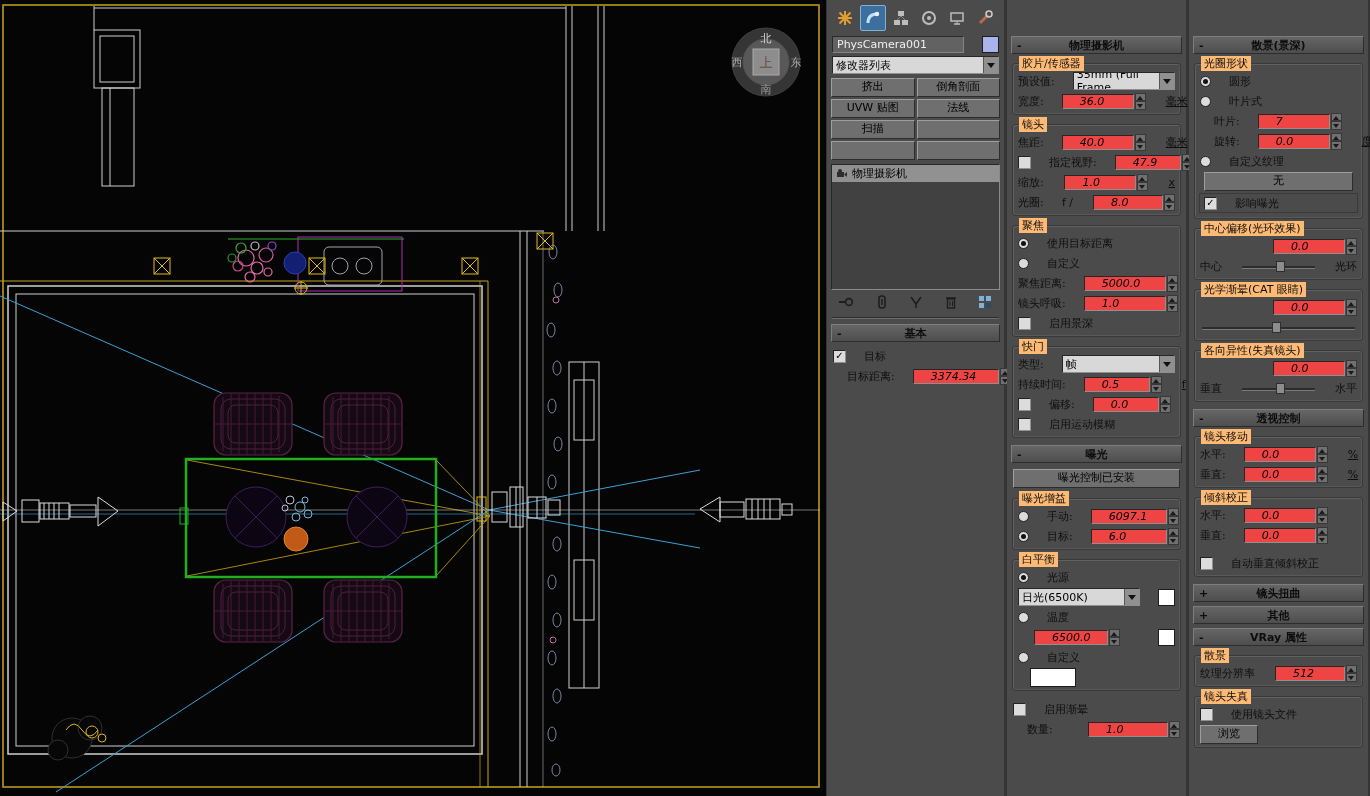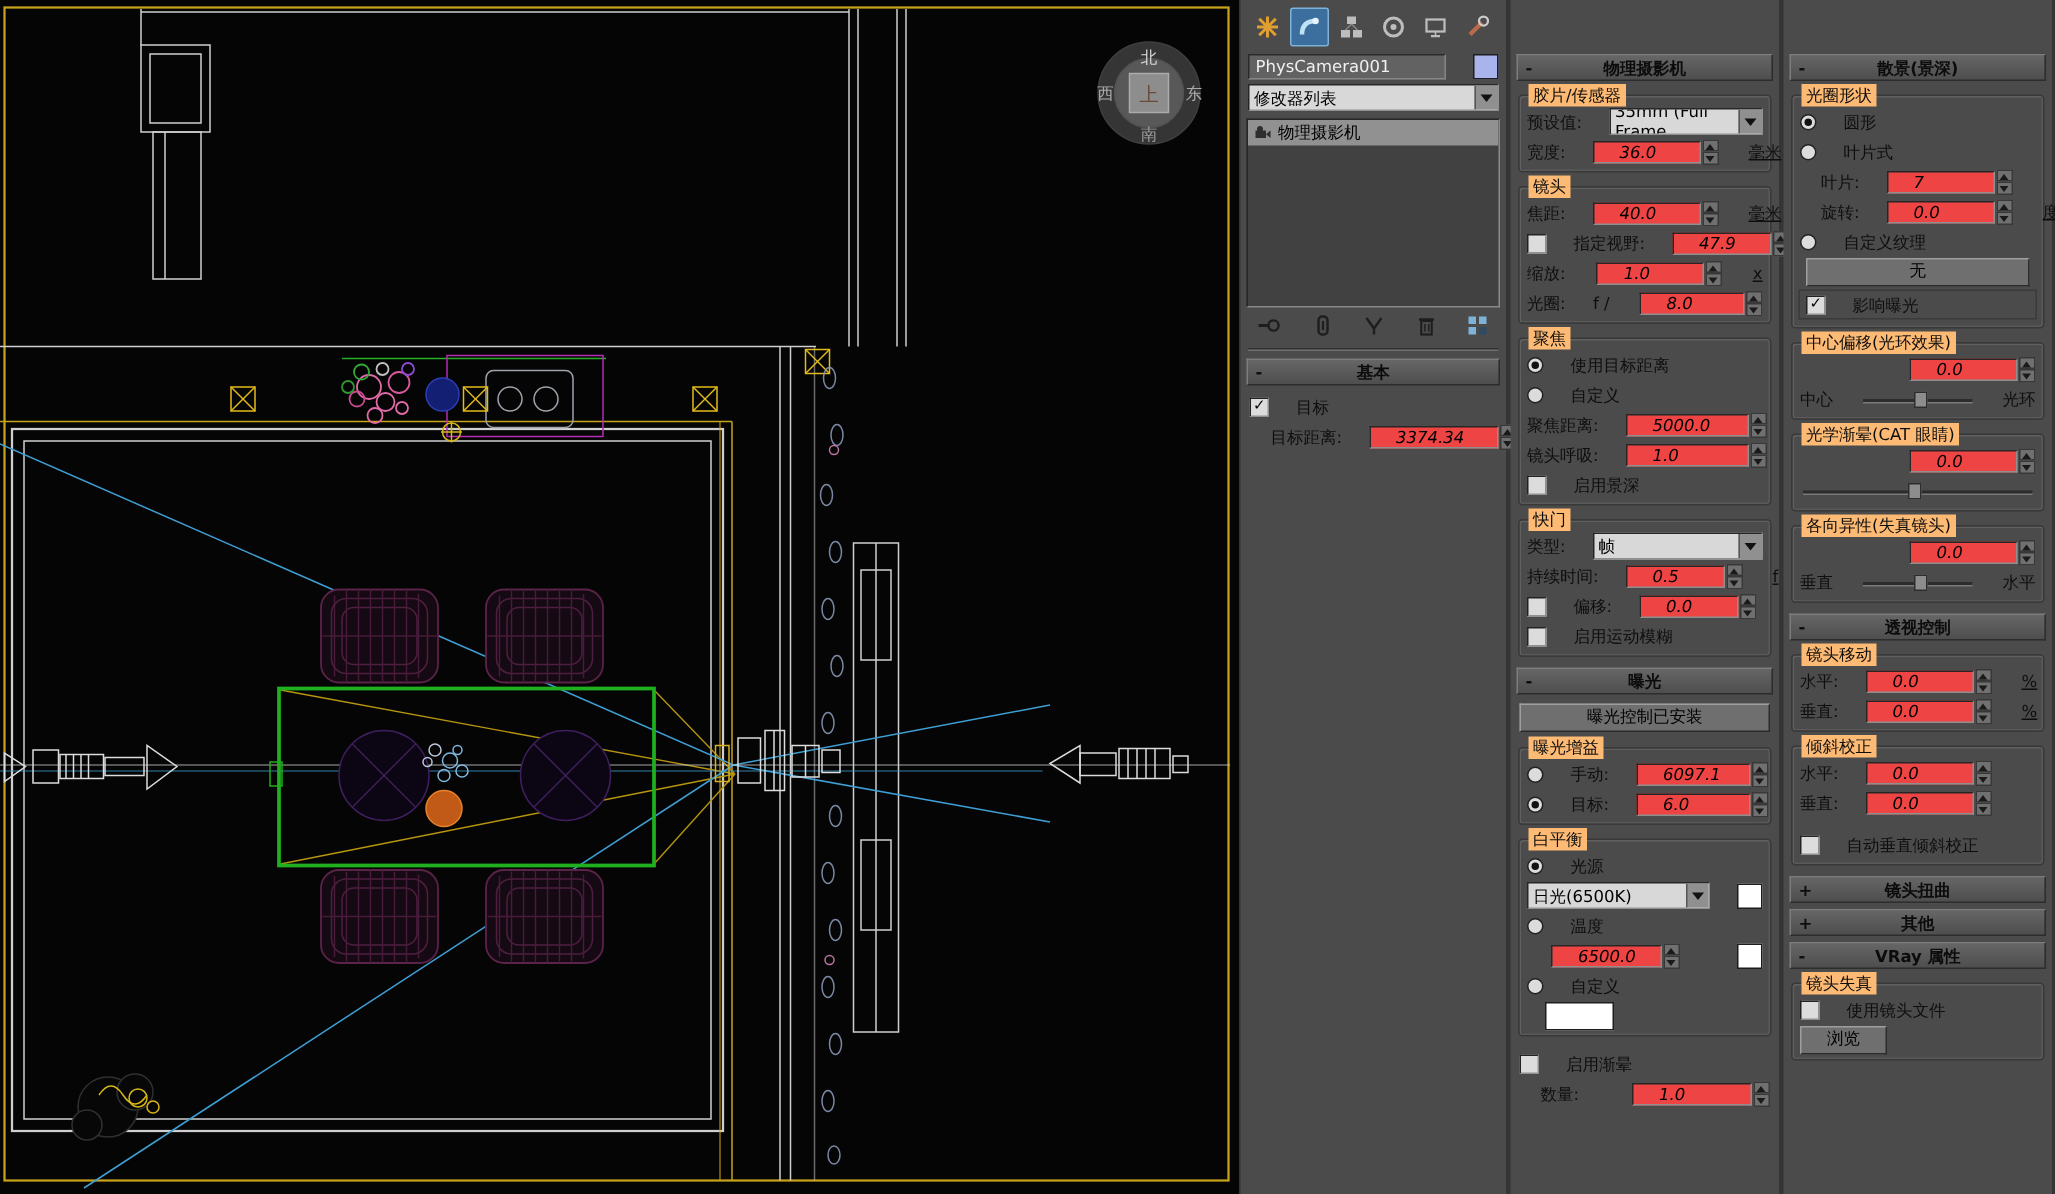--- a/index.html
+++ b/index.html
@@ -343,20 +343,30 @@
     <span class="swatch" style="background:#a9b3ec"></span>
   </div>
 
   <div class="row" style="height:20px">
     <span class="dropdown" style="flex:1">
       <span>修改器列表</span>
       <span class="ddarrow"></span>
     </span>
   </div>
 
+  <div class="grid2">
+    <div class="btn">挤出</div>
+    <div class="btn">倒角剖面</div>
+    <div class="btn">UVW 贴图</div>
+    <div class="btn">法线</div>
+    <div class="btn">扫描</div>
+    <div class="btn"></div>
+    <div class="btn"></div>
+    <div class="btn"></div>
+  </div>
 
   <div class="stack">
     <div class="stackrow">
       <svg width="12" height="12" viewBox="0 0 12 12">
         <rect x="1" y="4" width="7" height="5" fill="#2e2e2e"></rect>
           <polygon points="8,6.5 11,4 11,9" fill="#2e2e2e"></polygon>
           <circle cx="4" cy="3" r="2" fill="#2e2e2e"></circle>
       </svg>
       <span>物理摄影机</span>
     </div>
@@ -857,20 +867,33 @@
       <span class="title">其他</span>
     </div>
   </div>
 
   <div class="rollout">
     <div class="rhead">
       <span class="sign">-</span>
       <span class="title">VRay 属性</span>
     </div>
     <div class="group">
+      <span class="glabel">散景</span>
+      <div class="row">
+        <span class="lbl">纹理分辨率</span>
+        <span class="fgroup">
+          <span class="field" style="width:34px">512</span>
+          <span class="spin">
+              <i class="u"></i>
+              <i class="d"></i>
+            </span>
+        </span>
+      </div>
+    </div>
+    <div class="group">
       <span class="glabel">镜头失真</span>
       <div class="row">
         <span class="check"></span>
         <span class="lbl">使用镜头文件</span>
       </div>
       <div class="row">
         <div class="btn" style="width:56px">浏览</div>
       </div>
     </div>
   </div>

